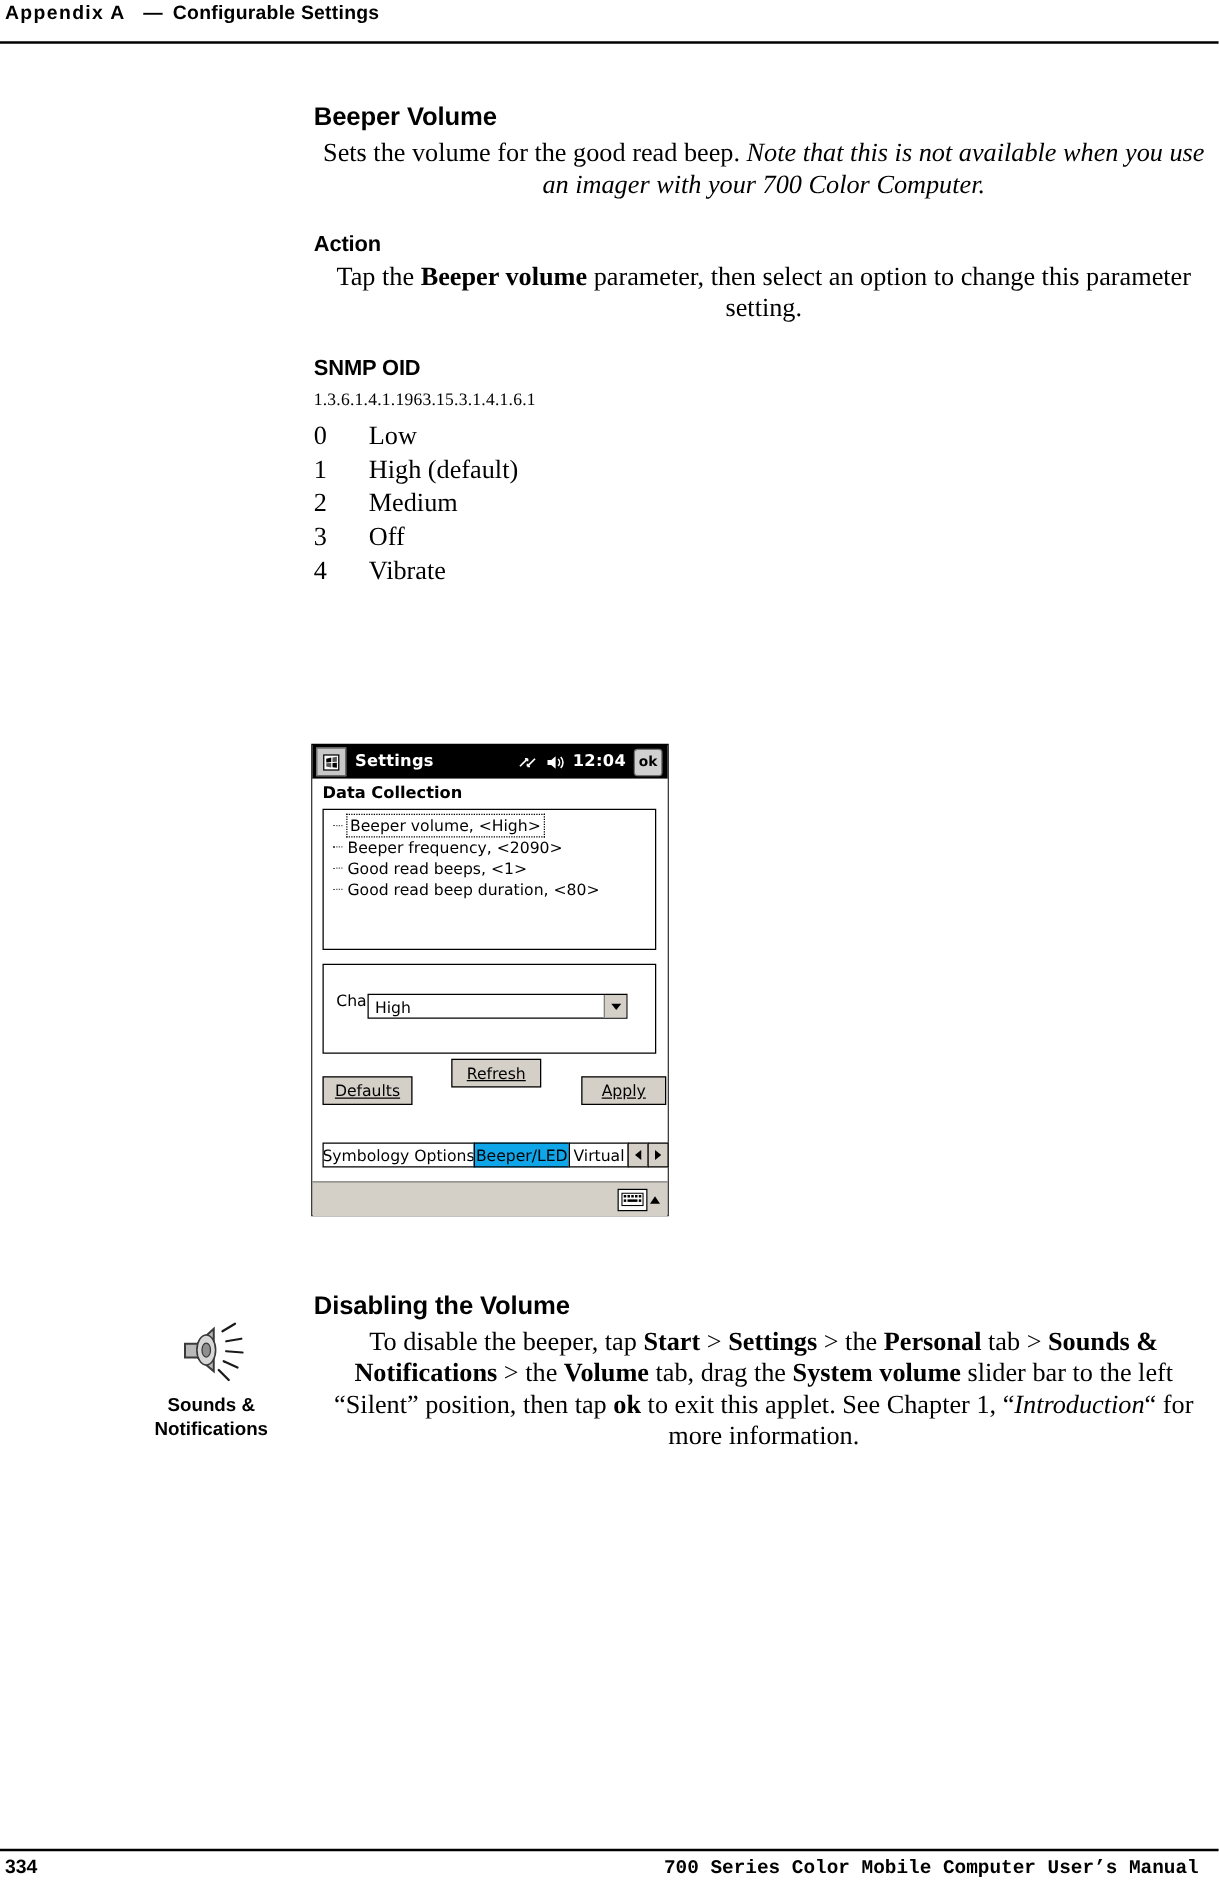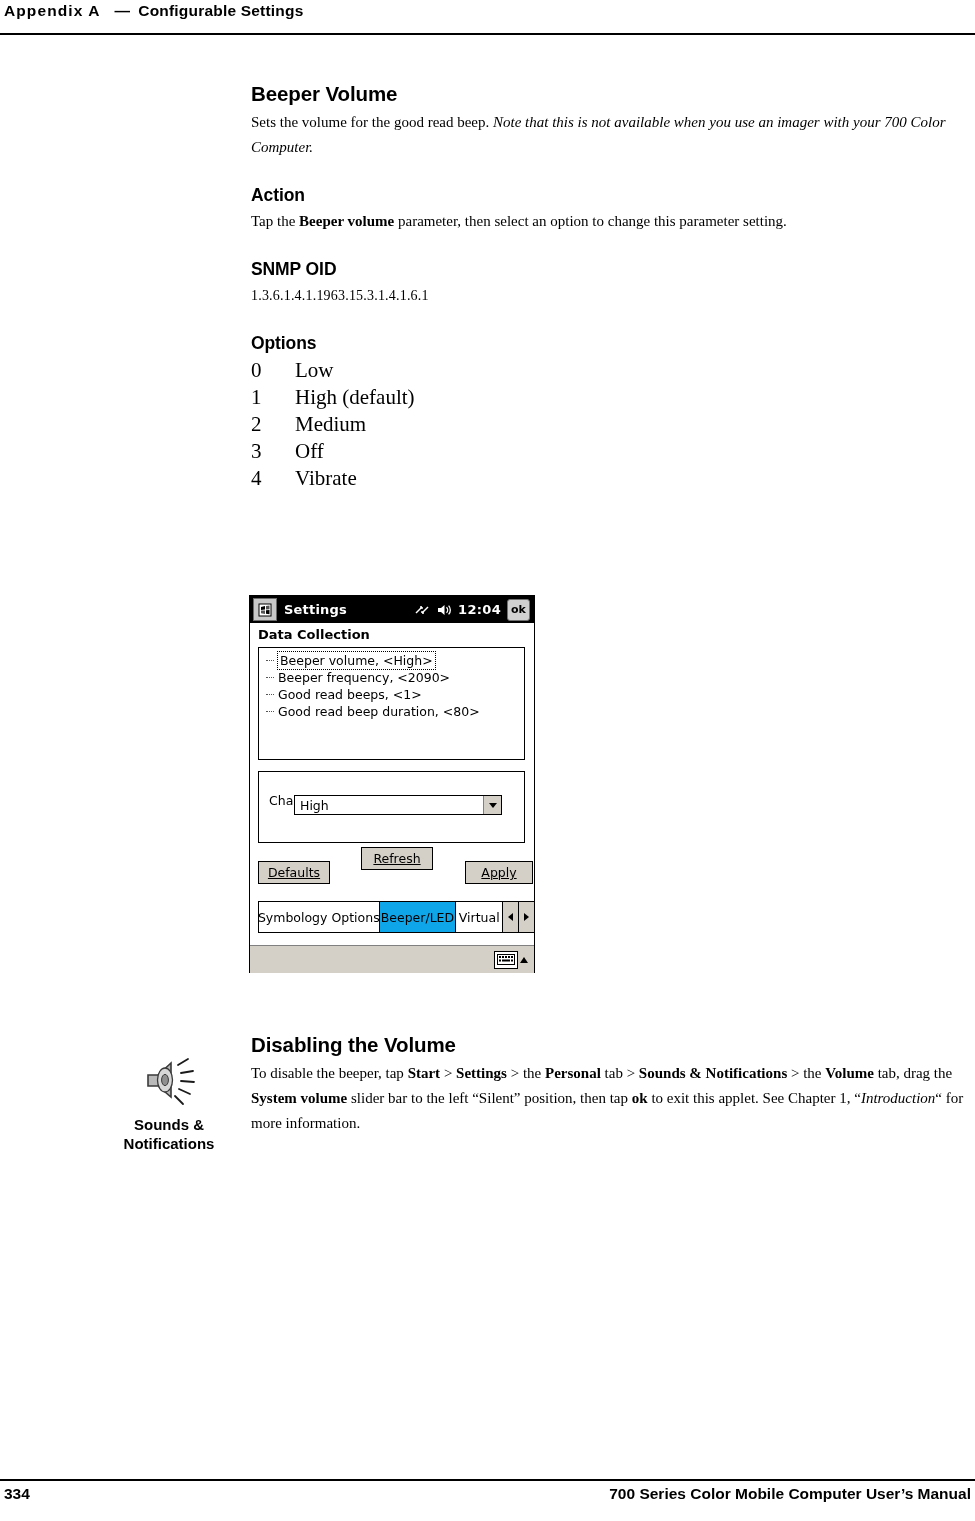--- a/index.html
+++ b/index.html
@@ -65,23 +65,24 @@
     letter-spacing: -0.1px;
   }
   h3.sub {
     font-family: "Liberation Sans", sans-serif;
     font-weight: bold;
     font-size: 17.5px;
     margin: 25px 0 3px 0;
     letter-spacing: -0.1px;
   }
   p.body {
-    font-size: 15px;
+    font-size: 21px;
     line-height: 25px;
     margin: 0;
+    text-align: center;
   }
   p.body i { font-style: italic; }
   p.body b { font-weight: bold; }
 
   .oid {
     font-size: 14px;
     line-height: 25px;
     margin: 0;
     letter-spacing: 0.2px;
   }
@@ -274,23 +275,23 @@
     justify-content: center;
     color: #000000;
   }
   .btn .u { text-decoration: underline; }
   #btn-defaults { left: 8px;  top: 238px; width: 72px; }
   #btn-refresh  { left: 111px; top: 224px; width: 72px; }
   #btn-apply    { left: 215px; top: 238px; width: 68px; }
 
   .tabstrip {
     position: absolute;
-    left: 8px; top: 278px;
+    left: 8px; top: 291px;
     width: 276px;
-    height: 32px;
+    height: 20px;
     display: flex;
     align-items: stretch;
   }
   .tab {
     border: 1px solid #000000;
     background: #ffffff;
     font-size: 12.5px;
     display: flex;
     align-items: center;
     justify-content: center;
@@ -395,22 +396,22 @@
   }
   .footer .pg {
     position: absolute;
     left: 4px; top: 6px;
     font-family: "Liberation Sans", sans-serif;
     font-weight: bold;
     font-size: 15.5px;
   }
   .footer .manual {
     position: absolute;
-    right: 4px; top: 6px;
-    font-family: Liberation Sans, sans-serif;
+    right: 16px; top: 6px;
+    font-family: Liberation Mono, monospace;
     font-weight: bold;
     font-size: 15.5px;
     white-space: nowrap;
   }
 </style>
 </head>
 <body>
 
 <div class="page-header">
   <div class="hdr-text">
@@ -424,21 +425,20 @@
   <h2 class="sec">Beeper Volume</h2>
 
   <p class="body"><span>Sets the volume for the good read beep. </span><i>Note that this is not available when you use an imager with your 700 Color Computer.</i></p>
 
   <h3 class="sub">Action</h3>
   <p class="body"><span>Tap the </span><b>Beeper volume</b><span> parameter, then select an option to change this parameter setting.</span></p>
 
   <h3 class="sub">SNMP OID</h3>
   <p class="oid">1.3.6.1.4.1.1963.15.3.1.4.1.6.1</p>
 
-  <h3 class="sub">Options</h3>
   <div class="options">
     <div class="opt-row">
       <span class="num">0</span>
       <span>Low</span>
     </div>
     <div class="opt-row">
       <span class="num">1</span>
       <span>High (default)</span>
     </div>
     <div class="opt-row">

